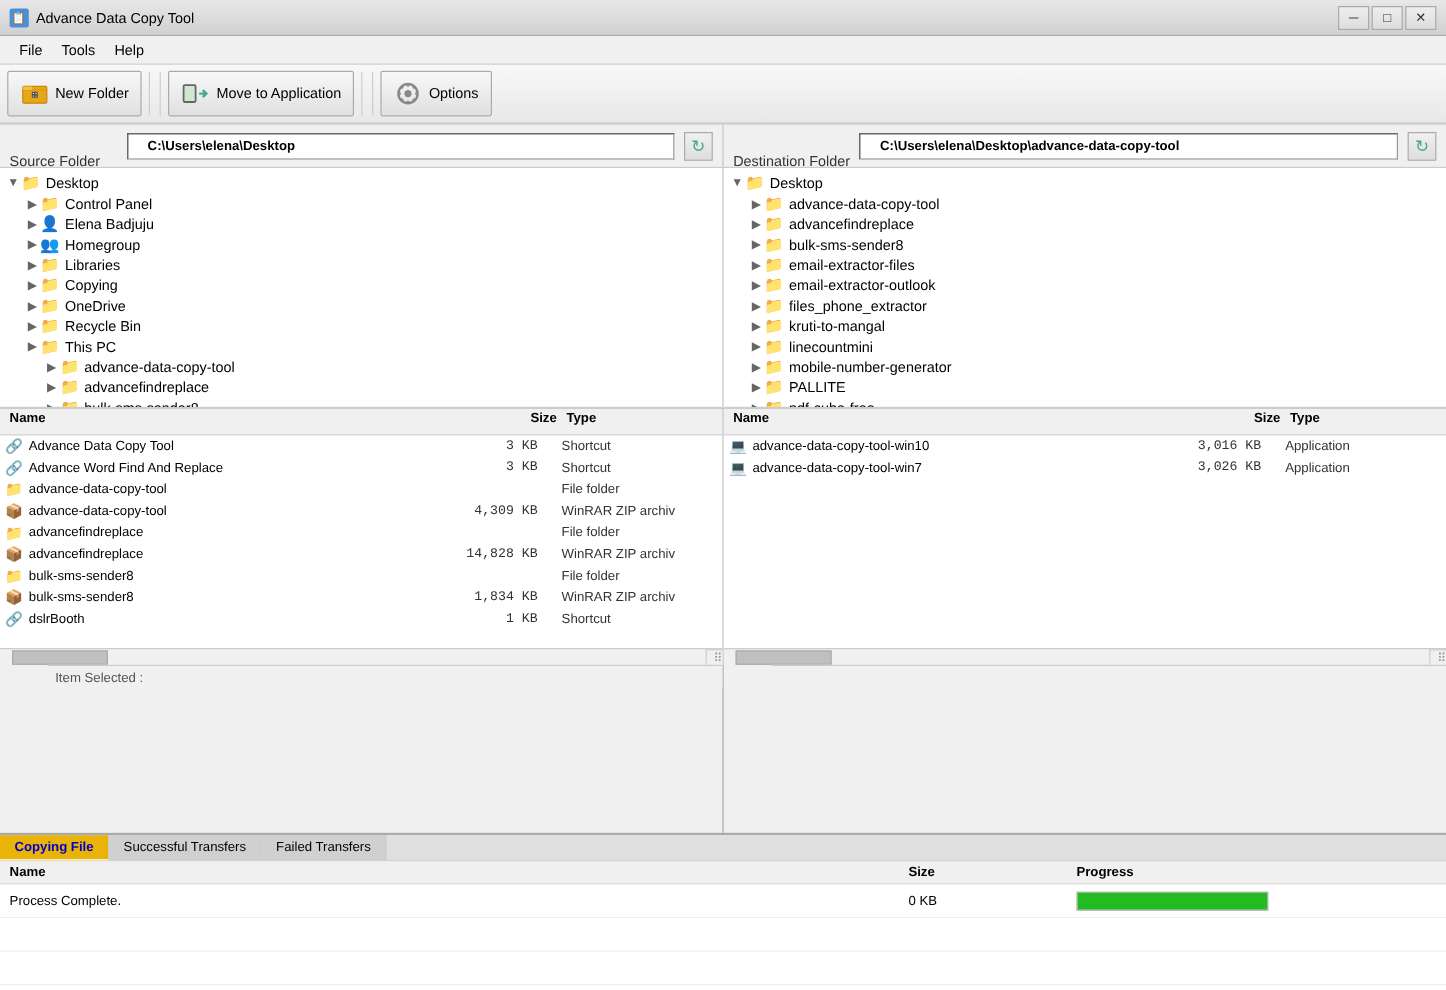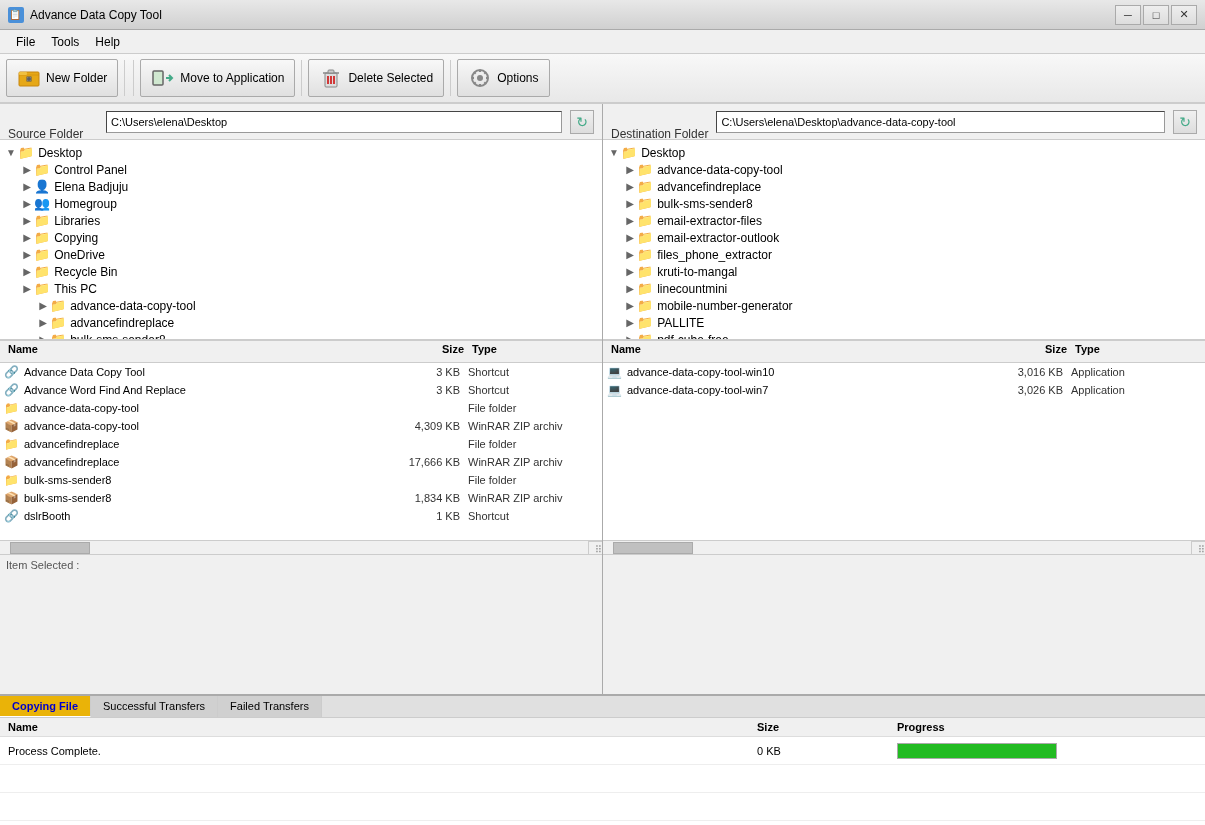--- a/index.html
+++ b/index.html
@@ -24,43 +24,43 @@
     
     
     .main-area { display: flex; height: 590px; }
     
     
     .panel { flex: 1; display: flex; flex-direction: column; border-right: 1px solid #ccc; }
     .panel:last-child { border-right: none; }
     
     .panel-header { background: #f0f0f0; border-bottom: 1px solid #ccc; display: flex; align-items: center; padding: 4px 8px; gap: 8px; height: 36px; }
     .panel-label { font-size: 12px; color: #333; min-width: 90px; font-weight: normal; margin-top: 24px; }
-    .path-input { flex: 1; border: 1px inset #999; padding: 2px 4px; font-size: 11px; background: white; height: 22px; }
+    .path-input { flex: 1; border: 1px inset #999; padding: 2px 16px; font-size: 11px; background: white; height: 22px; font-weight: bold; }
     .refresh-btn { width: 24px; height: 24px; border: 1px solid #aaa; background: linear-gradient(to bottom, #f0f0f0, #ddd); cursor: pointer; display: flex; align-items: center; justify-content: center; font-size: 14px; color: #4a8; }
     
     
     .tree-area { flex: 1; background: white; border-bottom: 1px solid #ccc; overflow: hidden; position: relative; display: flex; }
     .tree-scroll { flex: 1; overflow-y: auto; overflow-x: auto; padding: 4px 0; }
     
     .tree-item { display: flex; align-items: center; padding: 1px 4px; cursor: pointer; white-space: nowrap; font-size: 12px; }
     
     
     .file-area { height: 200px; border-top: 1px solid #ccc; display: flex; flex-direction: column; }
     .file-header { display: flex; background: #f0f0f0; border-bottom: 1px solid #ccc; padding: 2px 4px; height: 22px; }
     .file-col-name { flex: 1; font-size: 11px; font-weight: bold; padding: 0 4px; }
     .file-col-size { width: 80px; font-size: 11px; font-weight: bold; padding: 0 4px; text-align: right; }
     .file-col-type { width: 130px; font-size: 11px; font-weight: bold; padding: 0 4px; }
     .file-list { flex: 1; overflow-y: auto; background: white; }
     .file-item { display: flex; align-items: center; padding: 1px 4px; cursor: pointer; font-size: 11px; }
     .file-item-name { flex: 1; display: flex; align-items: center; gap: 4px; }
-    .file-item-size { width: 80px; text-align: right; padding-right: 8px; color: #333; }
+    .file-item-size { width: 80px; text-align: right; padding-right: 20px; color: #333; font-family: Liberation Mono, monospace; }
     .file-item-type { width: 130px; color: #333; }
     .file-icon { width: 16px; height: 16px; display: inline-flex; align-items: center; justify-content: center; font-size: 12px; }
     
-    .status-bar-panel { background: #f0f0f0; border-top: 1px solid #ccc; padding: 2px 6px; font-size: 11px; color: #555; display: flex; align-items: center; height: 20px; }
+    .status-bar-panel { background: #f0f0f0; border-top: 1px solid #ccc; padding: 2px 6px; font-size: 11px; color: #555; display: flex; align-items: center; height: 20px; margin-left: 40px; }
     
     
     .bottom-area { height: 175px; border-top: 2px solid #aaa; display: flex; flex-direction: column; }
     .tabs-bar { display: flex; background: #e0e0e0; border-bottom: 1px solid #ccc; }
     .tab { padding: 4px 12px; font-size: 11px; cursor: pointer; border-right: 1px solid #ccc; background: #d0d0d0; }
     .tab.active { background: #eab308; border-bottom: 1px solid white; color: #0000cc; font-weight: bold; }
     
     .transfer-content { flex: 1; background: white; }
     .transfer-header { display: flex; background: #f0f0f0; border-bottom: 1px solid #ddd; padding: 3px 8px; }
     .t-col-name { flex: 1; font-size: 11px; font-weight: bold; }
@@ -124,33 +124,20 @@
   <div class="tool-btn">
     <div class="tool-btn-icon">
       <svg width="24" height="24" viewBox="0 0 24 24">
           <rect x="2" y="5" width="10" height="14" rx="1" fill="#d0e8d0" stroke="#666" stroke-width="1.5"></rect>
           <path d="M15 12 L21 12 M18 9 L21 12 L18 15" stroke="#4a8" stroke-width="2" fill="none"></path>
         </svg>
     </div>
     <span>Move to Application</span>
   </div>
   <div class="separator"></div>
-  <div class="tool-btn">
-    <div class="tool-btn-icon">
-      <svg width="24" height="24" viewBox="0 0 24 24">
-          <rect x="6" y="7" width="12" height="14" rx="1" fill="#ddd" stroke="#888" stroke-width="1"></rect>
-          <line x1="4" y1="7" x2="20" y2="7" stroke="#888" stroke-width="1.5"></line>
-          <rect x="9" y="4" width="6" height="3" rx="1" fill="#ccc" stroke="#888" stroke-width="1"></rect>
-          <line x1="9" y1="10" x2="9" y2="18" stroke="#c00" stroke-width="1.5"></line>
-          <line x1="12" y1="10" x2="12" y2="18" stroke="#c00" stroke-width="1.5"></line>
-          <line x1="15" y1="10" x2="15" y2="18" stroke="#c00" stroke-width="1.5"></line>
-        </svg>
-    </div>
-    <span>Delete Selected</span>
-  </div>
   <div class="separator"></div>
   <div class="tool-btn">
     <div class="tool-btn-icon">
       <svg width="24" height="24" viewBox="0 0 24 24">
           <circle cx="12" cy="12" r="8" fill="none" stroke="#888" stroke-width="2"></circle>
           <circle cx="12" cy="12" r="3" fill="#888"></circle>
           <path d="M12 4 L12 6 M12 18 L12 20 M4 12 L6 12 M18 12 L20 12 M6.3 6.3 L7.7 7.7 M16.3 16.3 L17.7 17.7 M17.7 6.3 L16.3 7.7 M7.7 16.3 L6.3 17.7" stroke="#888" stroke-width="2"></path>
         </svg>
     </div>
     <span>Options</span>
@@ -280,21 +267,21 @@
                 <span>advancefindreplace</span>
               </div>
               <div class="file-item-size"></div>
               <div class="file-item-type">File folder</div>
             </div>
             <div class="file-item">
               <div class="file-item-name">
                 <span class="file-icon">📦</span>
                 <span>advancefindreplace</span>
               </div>
-              <div class="file-item-size">17,666 KB</div>
+              <div class="file-item-size">14,828 KB</div>
               <div class="file-item-type">WinRAR ZIP archiv</div>
             </div>
             <div class="file-item">
               <div class="file-item-name">
                 <span class="file-icon">📁</span>
                 <span>bulk-sms-sender8</span>
               </div>
               <div class="file-item-size"></div>
               <div class="file-item-type">File folder</div>
             </div>

